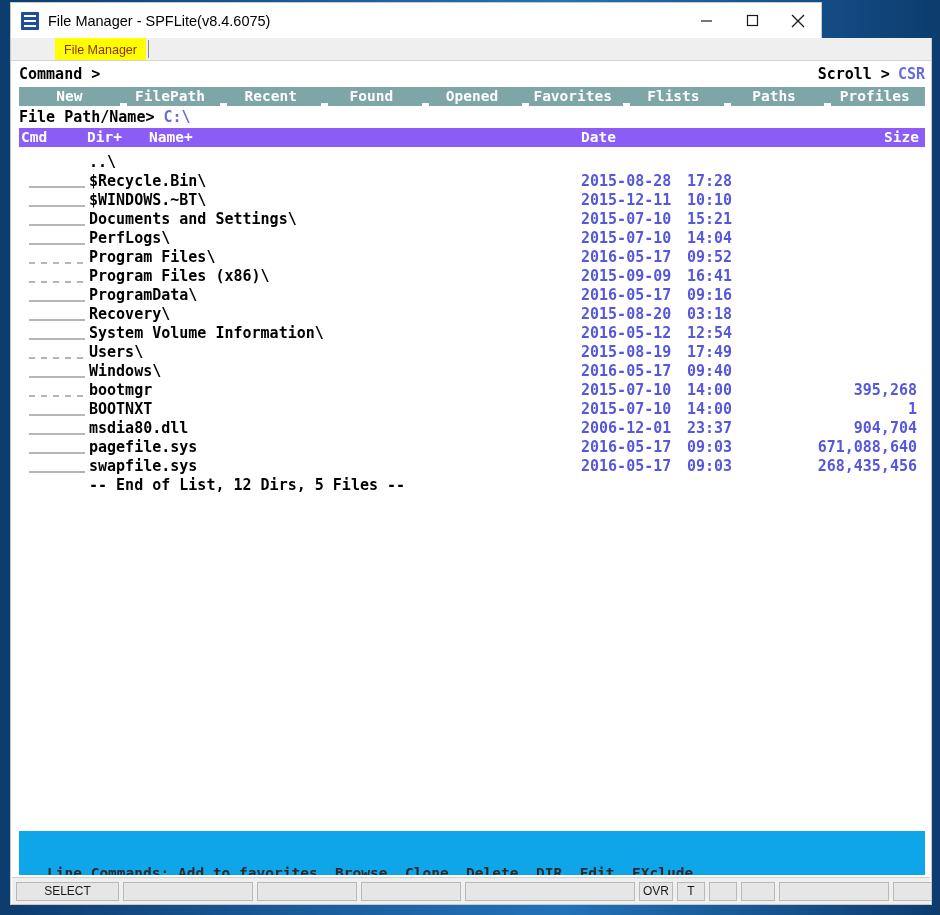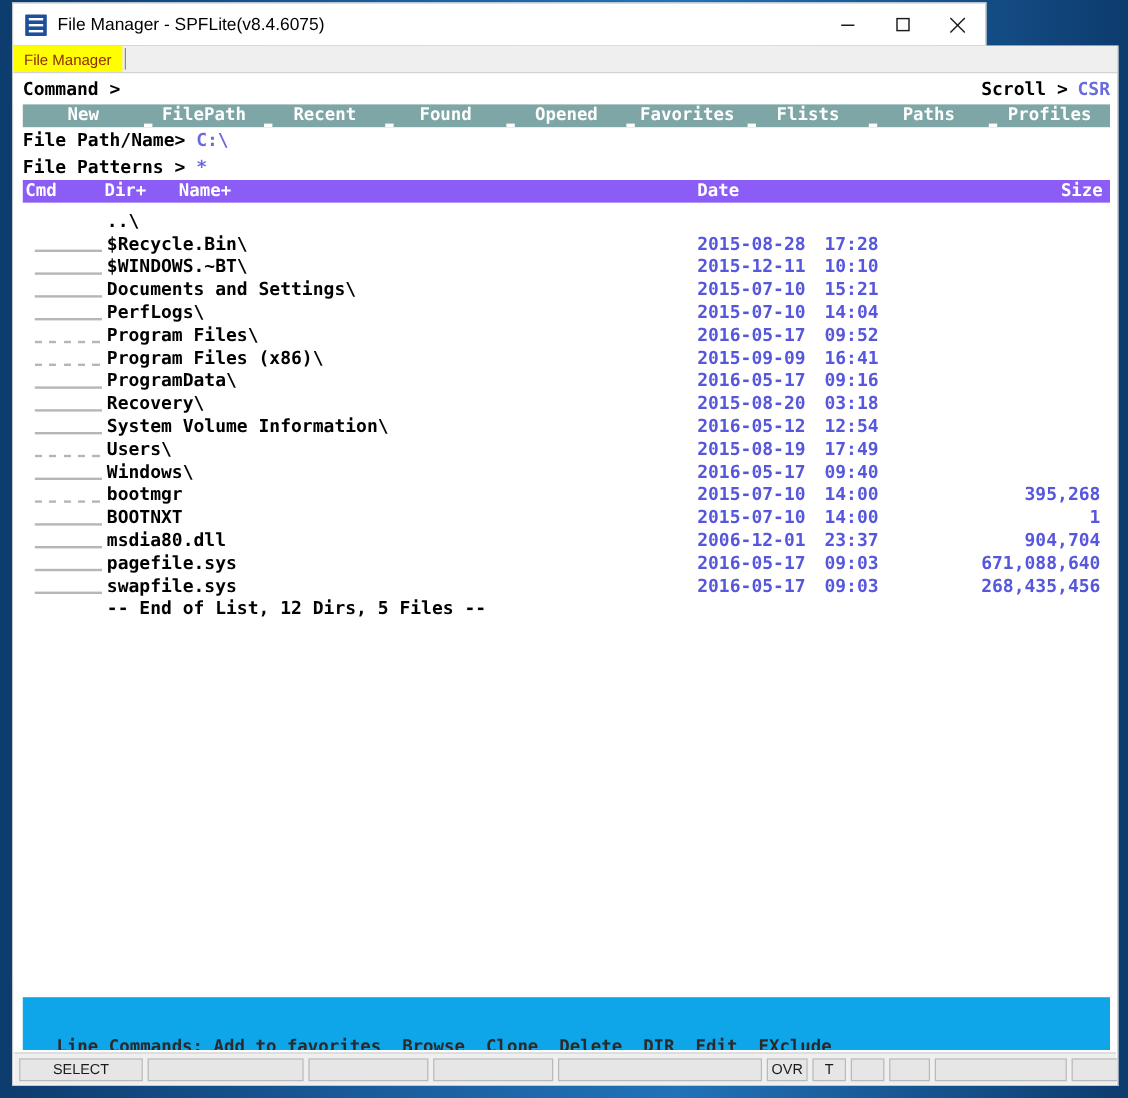--- a/index.html
+++ b/index.html
@@ -93,20 +93,21 @@
   }
   .tab {
     background: #ffff00;
     color: #8d2b06;
     font-family: "Liberation Sans", sans-serif;
     font-size: 12.5px;
     padding: 2px 9px 0 9px;
     display: flex;
     align-items: center;
     line-height: 1;
+    margin-left: 44px;
   }
   .tab-sep {
     width: 1px;
     background: #8a8a8a;
     margin: 2px 0 2px 2px;
   }
 
   
   .cmdrow {
     height: 26px;
@@ -361,23 +362,20 @@
       <div class="menu-item">Opened</div>
       <div class="menu-item">Favorites</div>
       <div class="menu-item">Flists</div>
       <div class="menu-item">Paths</div>
       <div class="menu-item">Profiles</div>
     </div>
 
     <div class="pathrow">
       <span>File Path/Name&gt; </span><span class="pathval">C:\</span>
     </div>
-    <div class="pathrow">
-      <span>File Patterns &gt; </span><span class="pathval">*</span>
-    </div>
 
     <div class="colhdr">
       <span style="left:2px">Cmd</span>
       <span style="left:68px">Dir+</span>
       <span style="left:130px">Name+</span>
       <span style="left:562px">Date</span>
       <span style="right:6px">Size</span>
     </div>
 
     <div class="filelist" id="filelist">

